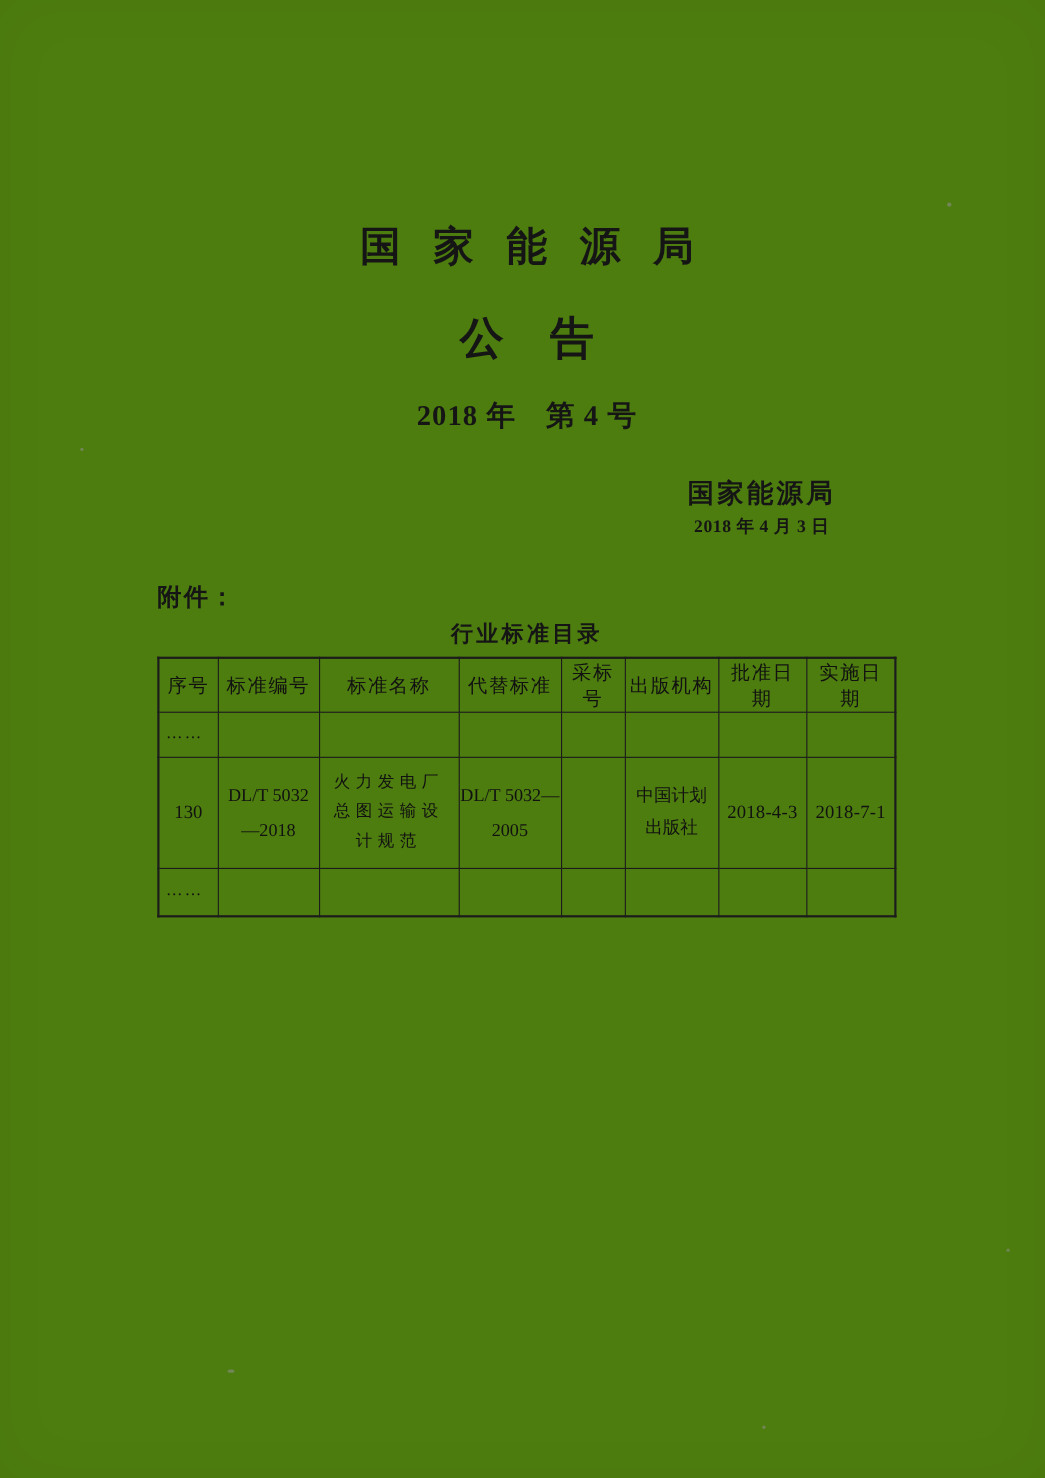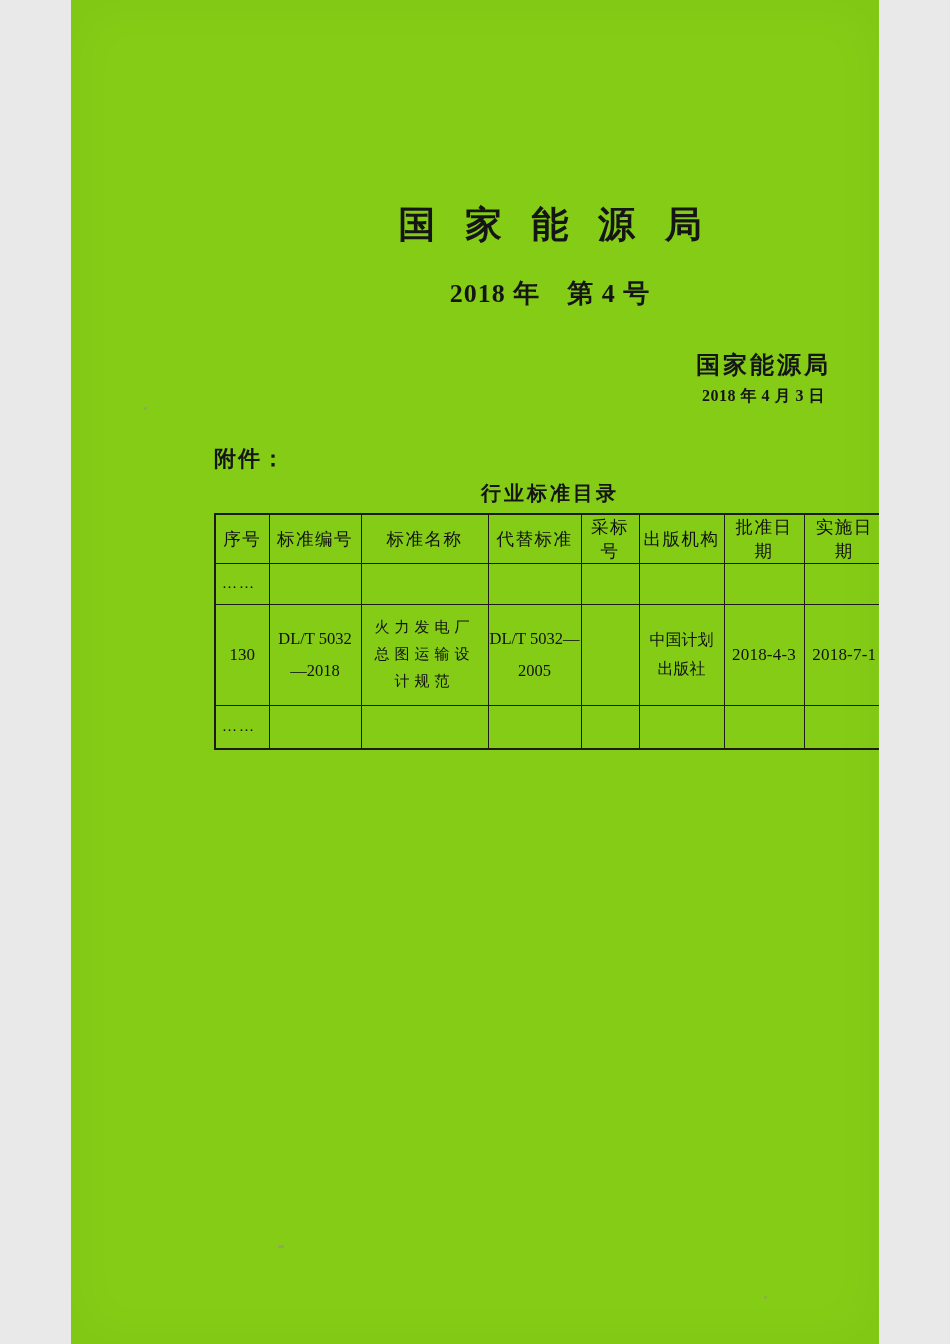--- a/index.html
+++ b/index.html
@@ -2,24 +2,24 @@
 <html lang="zh"><head>
 <meta charset="utf-8">
 <style>
   html,body{margin:0;padding:0;}
   body{
     background:#e9e9e9;
     font-family:"Liberation Serif","DejaVu Serif",serif;
   }
   .page{
     position:relative;
-    width:808px;
+    width:950px;
     height:1344px;
     margin:0 auto;
-    background:#84cc16;
+    background:#4d7c0f;
     color:#151515;
     overflow:hidden;
     box-shadow:inset 0 0 60px rgba(0,0,0,0.03);
   }
   .doc{
     position:absolute;
     left:143px;
     top:0;
     width:672px;
   }
@@ -150,20 +150,21 @@
   }
 </style>
 </head>
 <body>
 
 <div class="page">
 
   <div class="doc">
 
     <h1 class="agency-title">国家能源局</h1>
+    <h2 class="doc-type-title">公告</h2>
     <div class="issue-line">2018 年　第 4 号</div>
 
 
     <div class="sig">
       <div class="sig-inner">
         <div class="sig-org">国家能源局</div>
         <div class="sig-date">2018 年 4 月 3 日</div>
       </div>
     </div>
 

